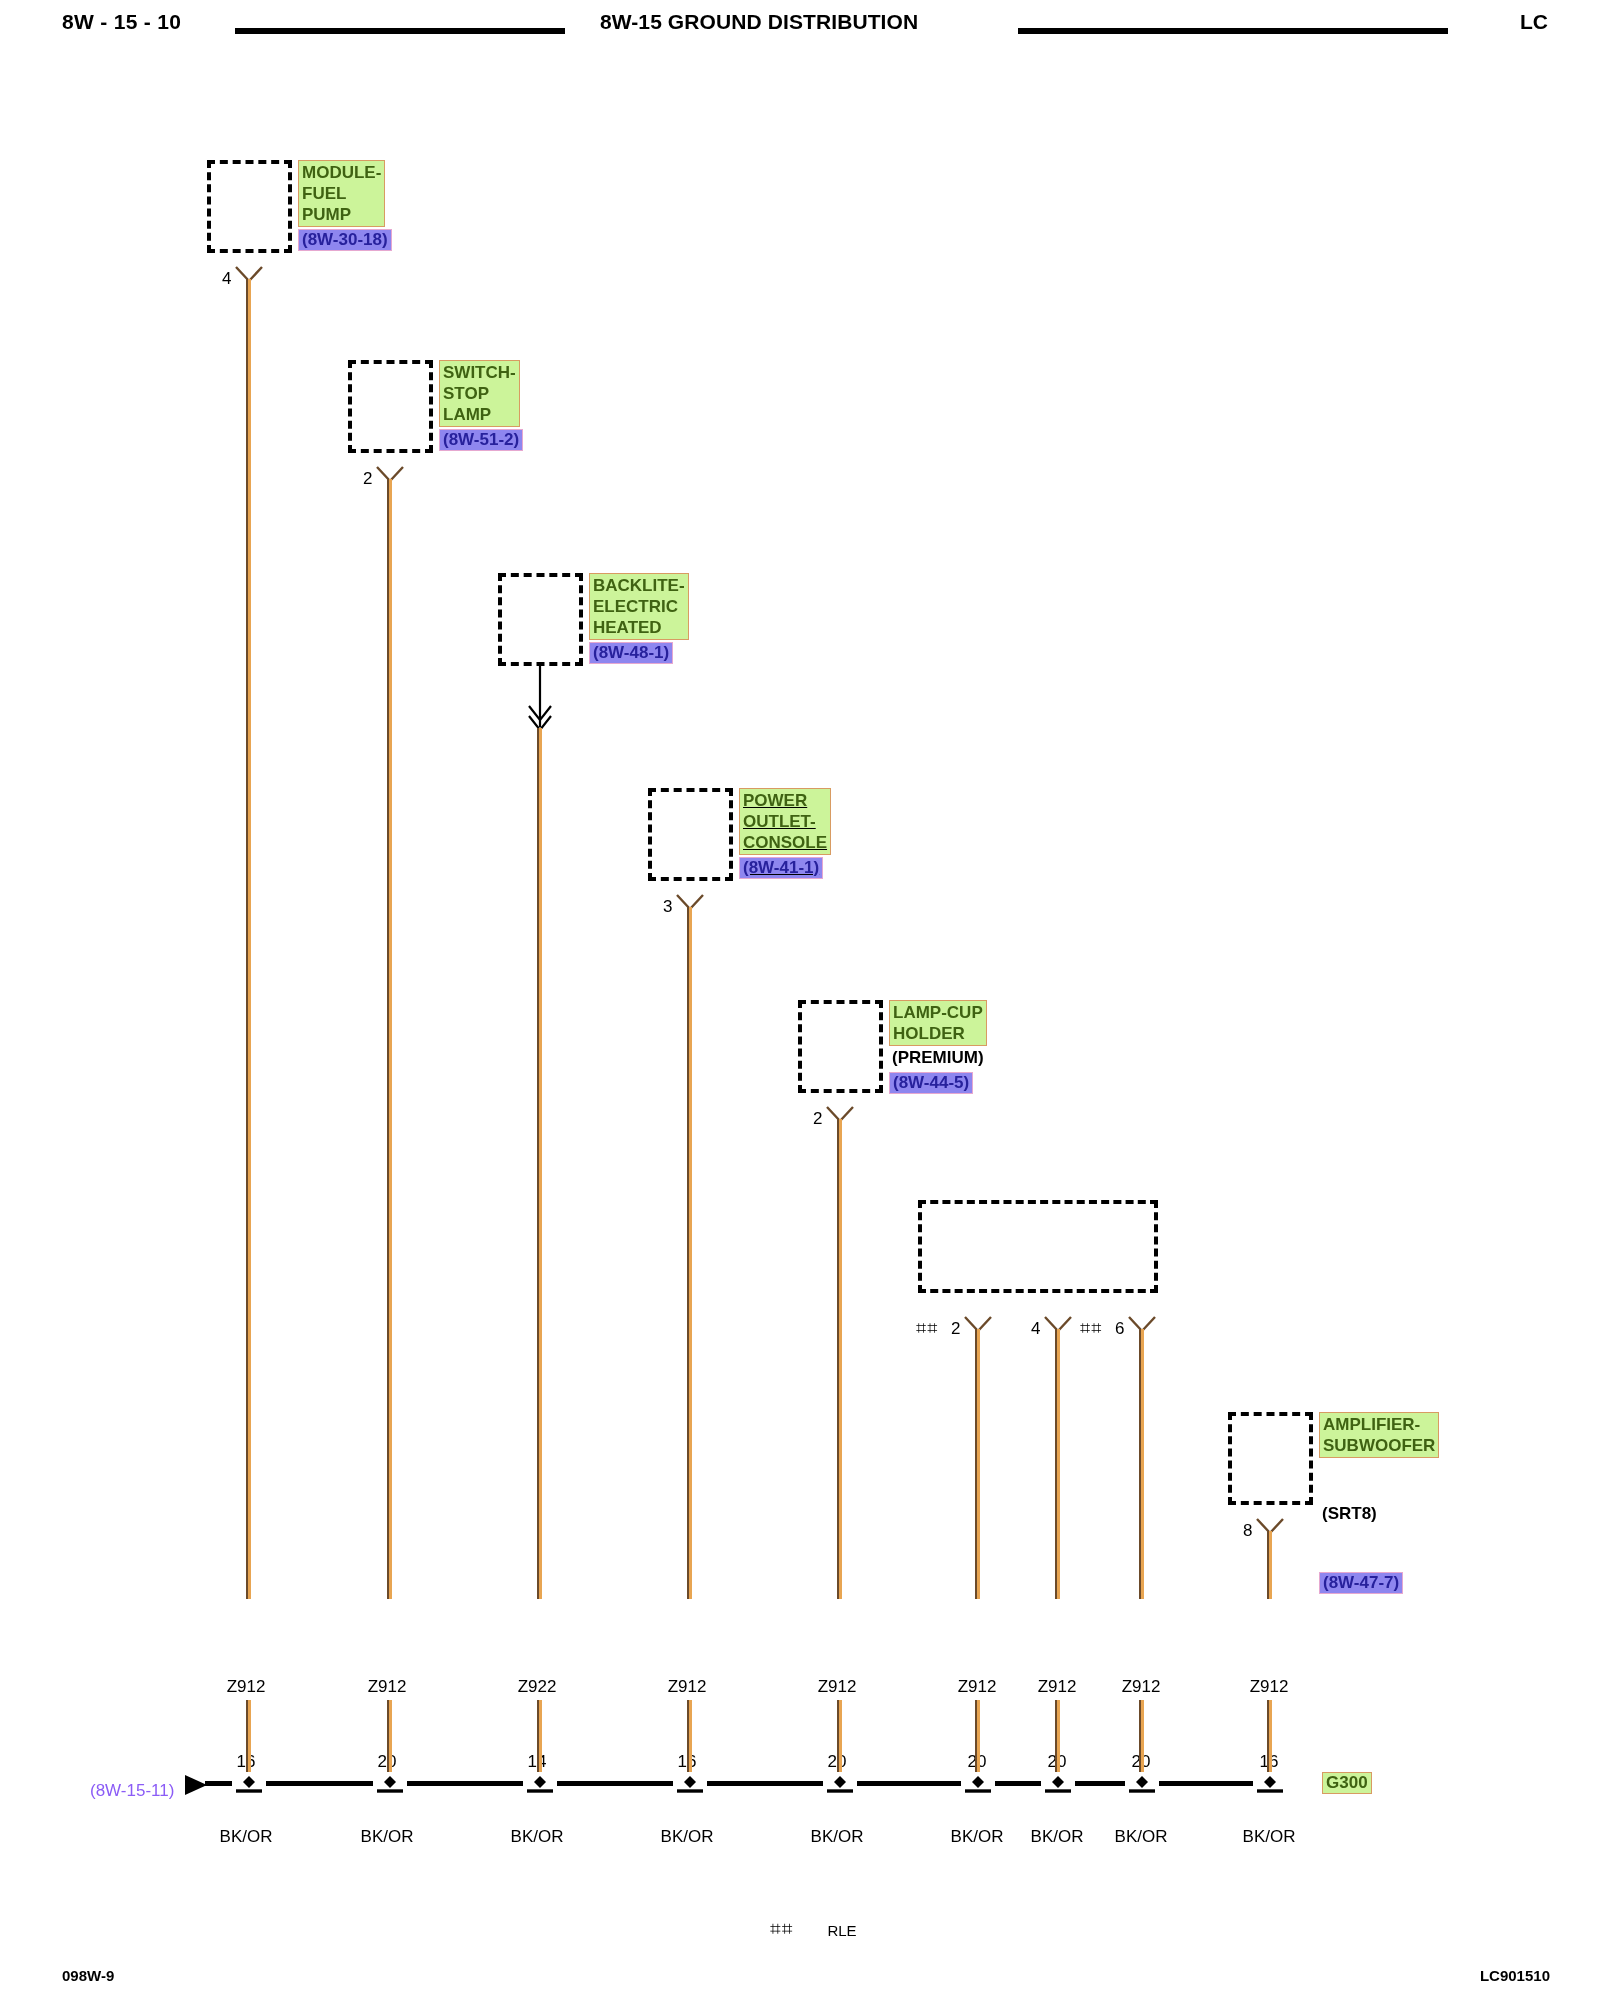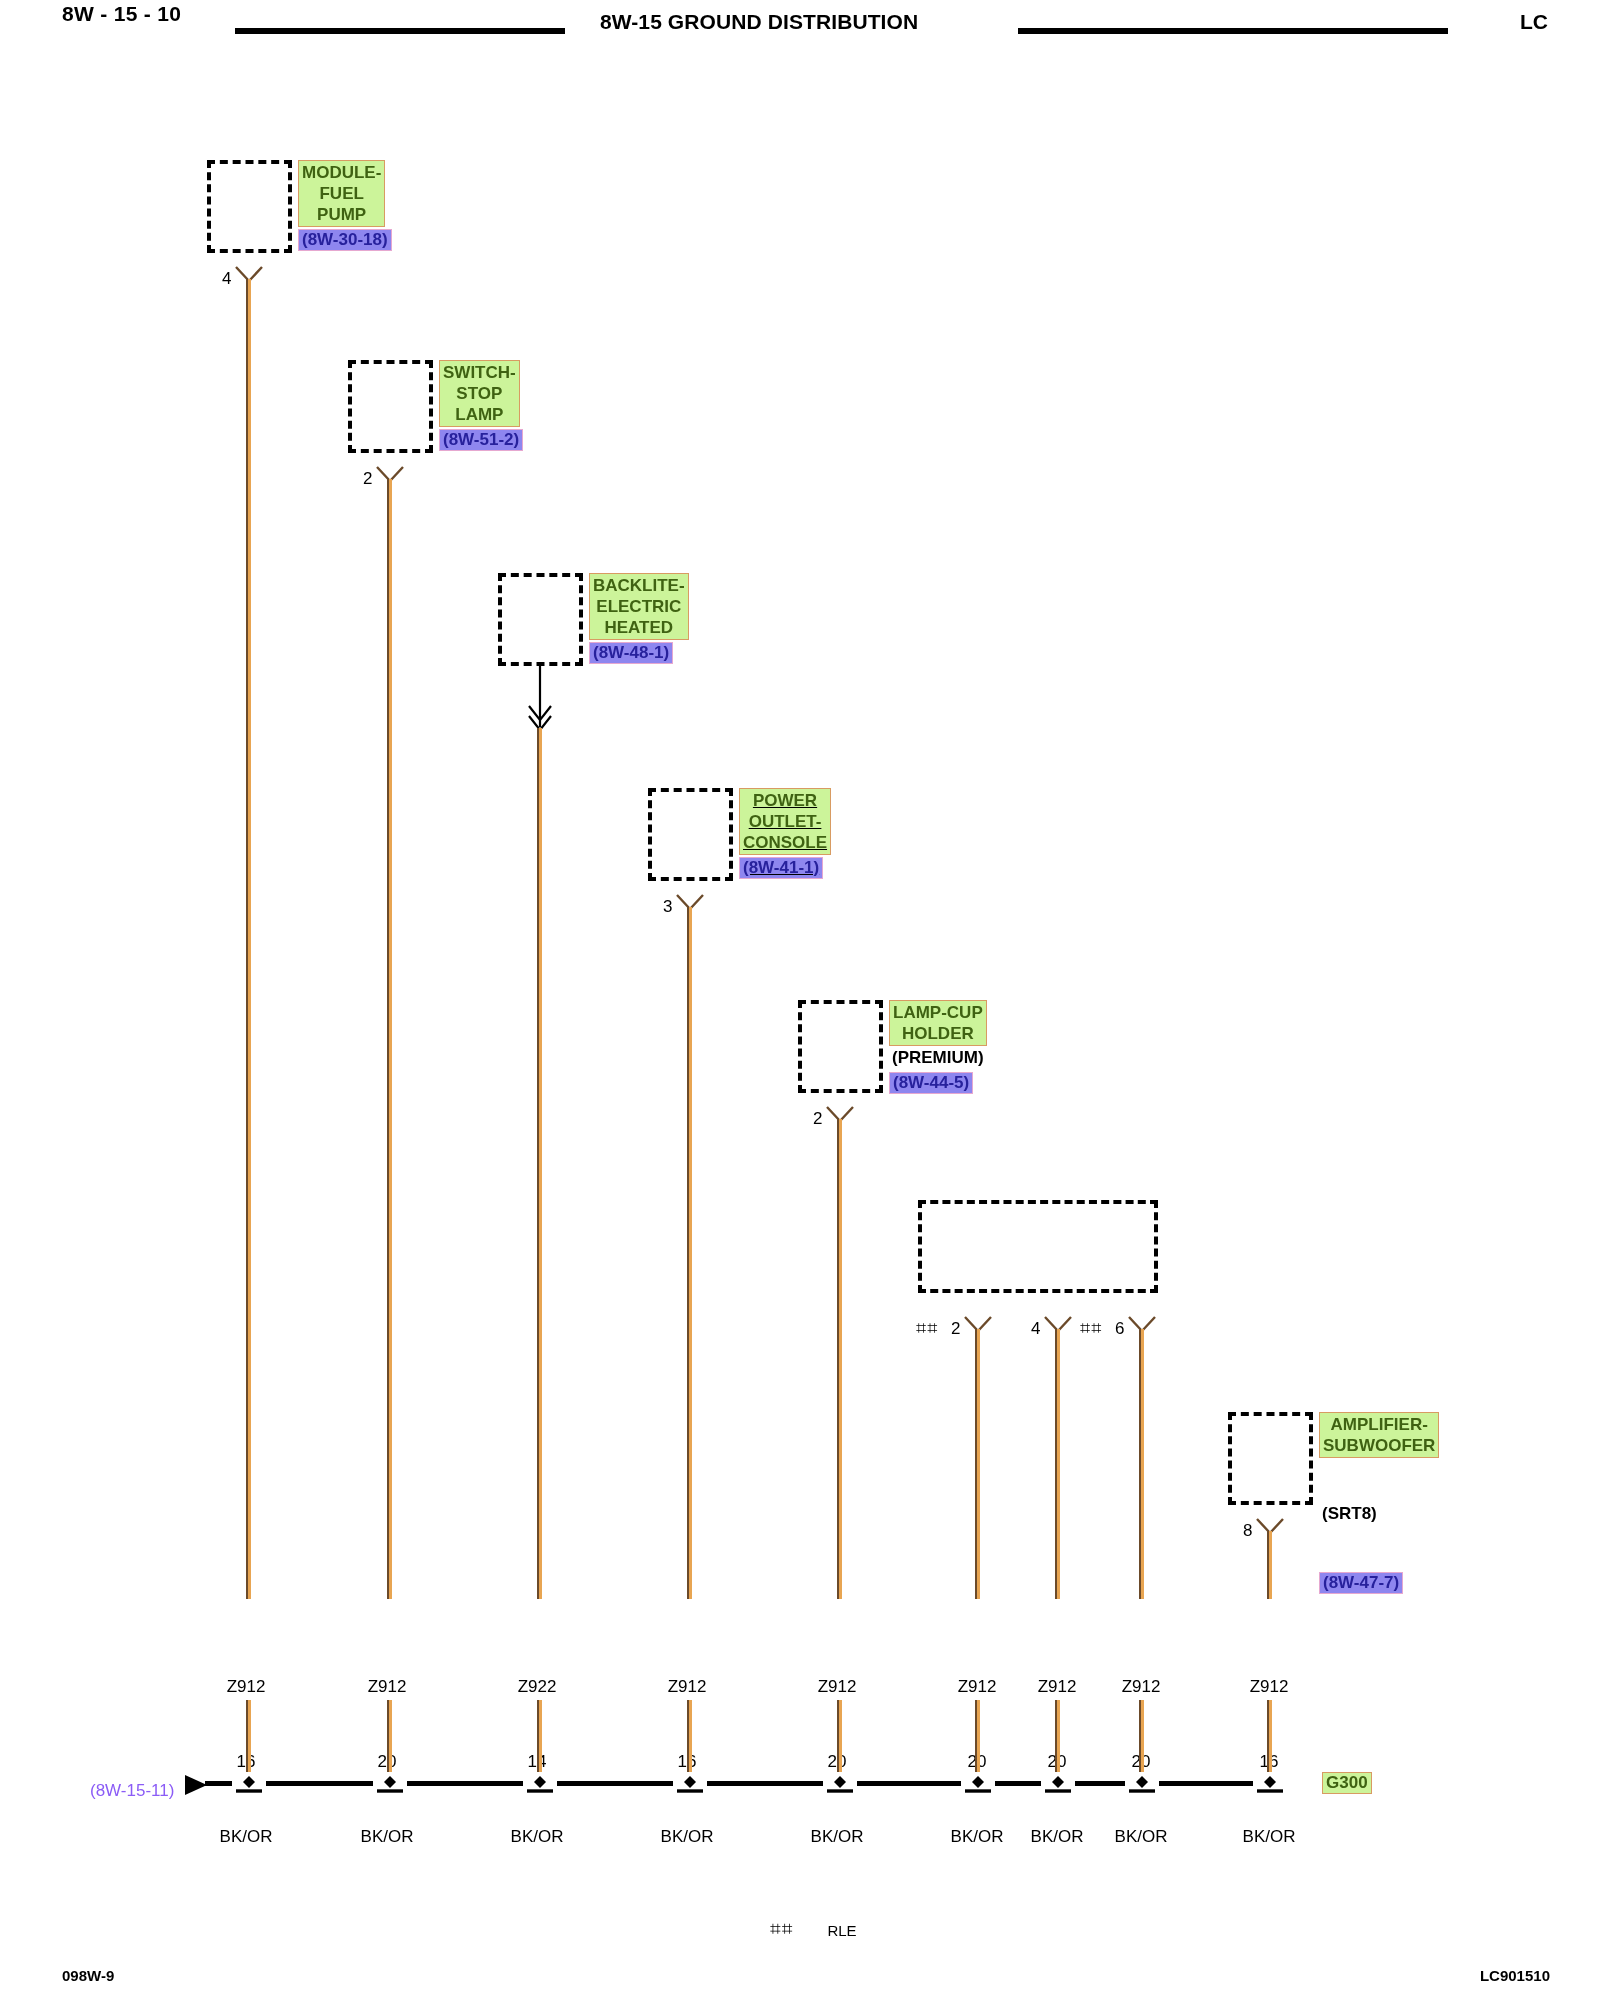--- a/index.html
+++ b/index.html
@@ -14,21 +14,21 @@
     color: #000;
     overflow: hidden;
   }
 
   
   #header {
     position: absolute; top: 0; left: 0;
     width: 1600px; height: 60px;
   }
   #header .hdr-left {
-    position: absolute; left: 62px; top: 2px;
+    position: absolute; left: 62px; top: 10px;
     font-size: 21px; font-weight: bold; letter-spacing: .3px;
   }
   #header .hdr-rule-a {
     position: absolute; left: 235px; top: 28px;
     width: 330px; height: 6px; background: #000;
   }
   #header .hdr-title {
     position: absolute; left: 600px; top: 10px;
     font-size: 21px; font-weight: bold; letter-spacing: .1px;
   }
@@ -57,21 +57,20 @@
     position: absolute;
     border: 4px dashed #000;
     background: transparent;
   }
 
   
   .comp-labels {
     position: absolute;
     display: flex; flex-direction: column;
     align-items: flex-start;
-    text-align: center;
   }
   .comp-name {
     background: #ccf49a;
     border: 1px solid #d89b62;
     color: #3f6212;
     font-size: 17px; font-weight: bold;
     line-height: 21px;
     padding: 1px 3px 1px 3px;
     white-space: pre;
   }

